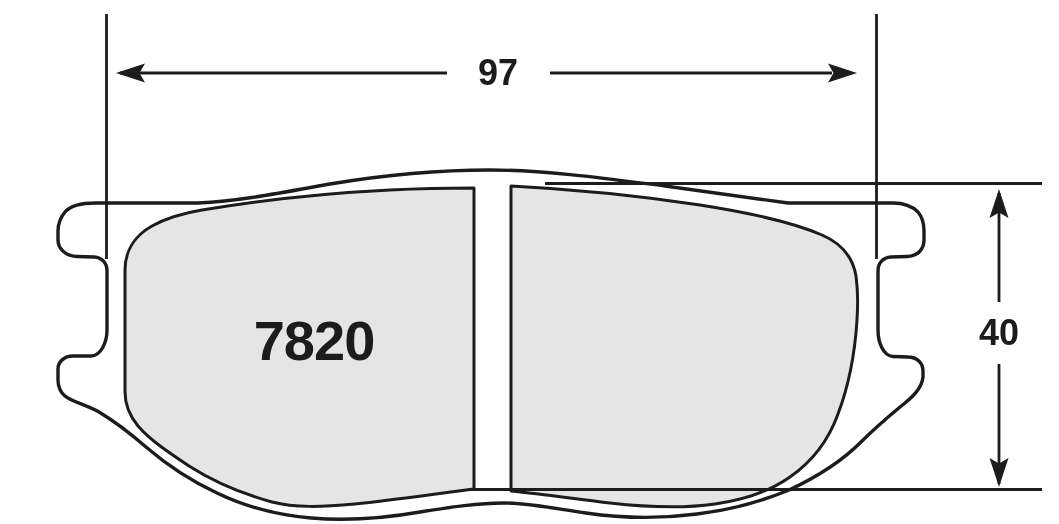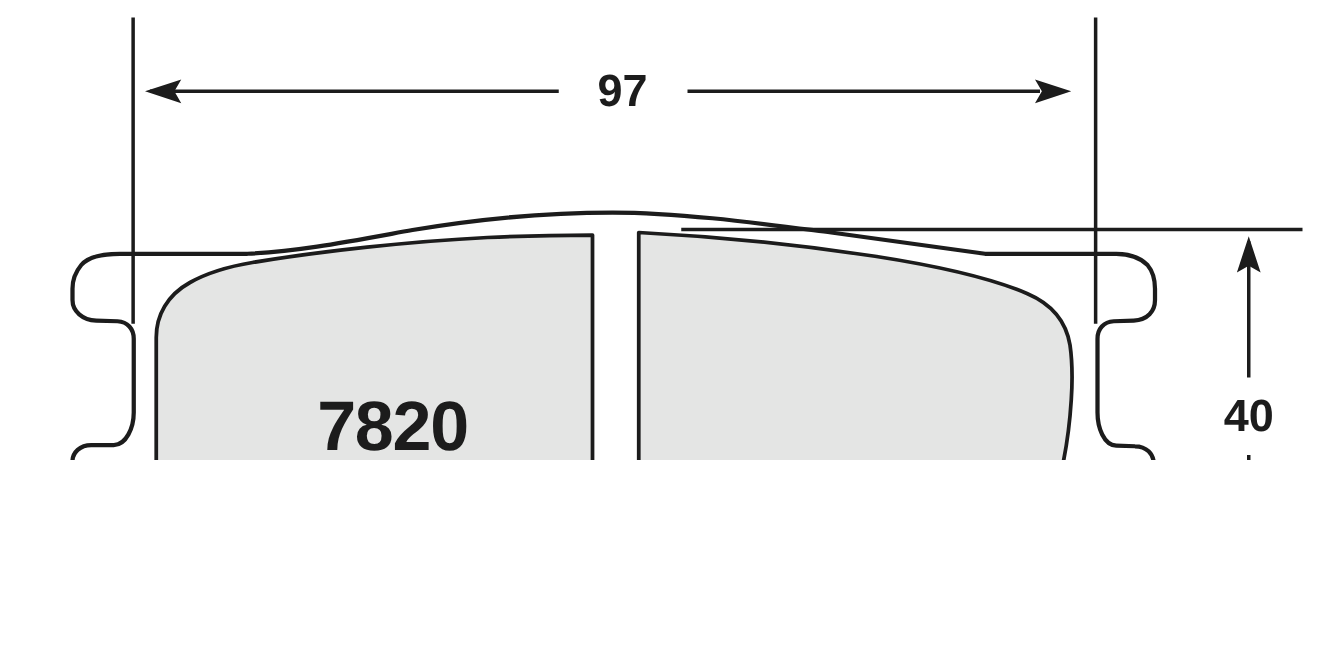--- a/index.html
+++ b/index.html
@@ -3,21 +3,21 @@
 <meta charset="utf-8">
 <style>
   html, body {
     margin: 0;
     padding: 0;
     background: #ffffff;
   }
   .stage {
     position: relative;
     width: 1059px;
-    height: 368px;
+    height: 524px;
     background: #ffffff;
     overflow: hidden;
     font-family: "Liberation Sans", sans-serif;
   }
   svg.drawing {
     display: block;
     width: 1059px;
     height: 524px;
   }
   .outline {

